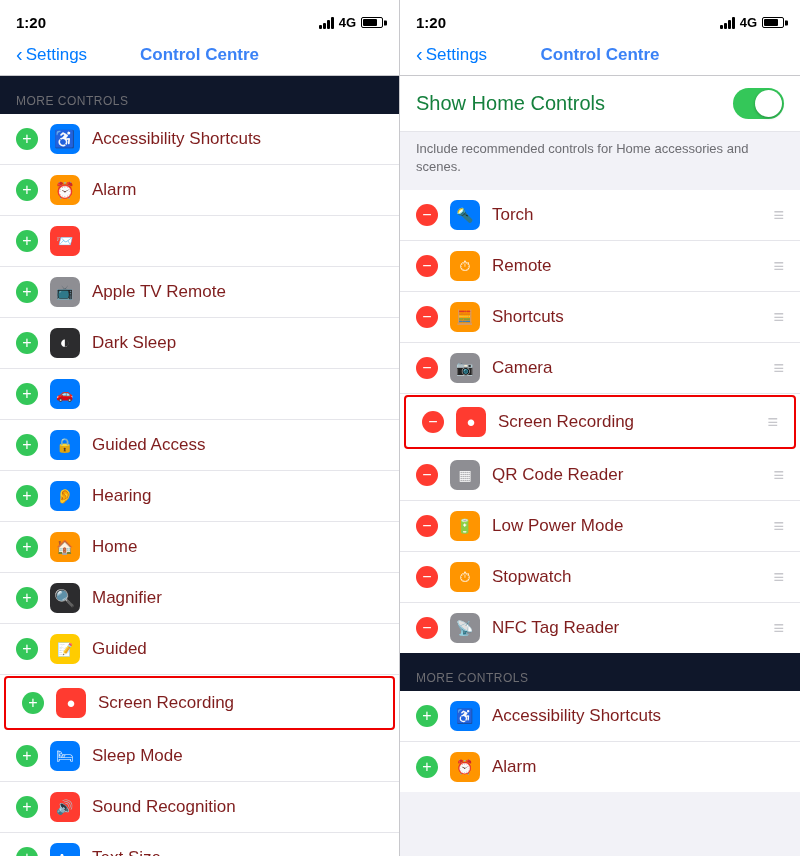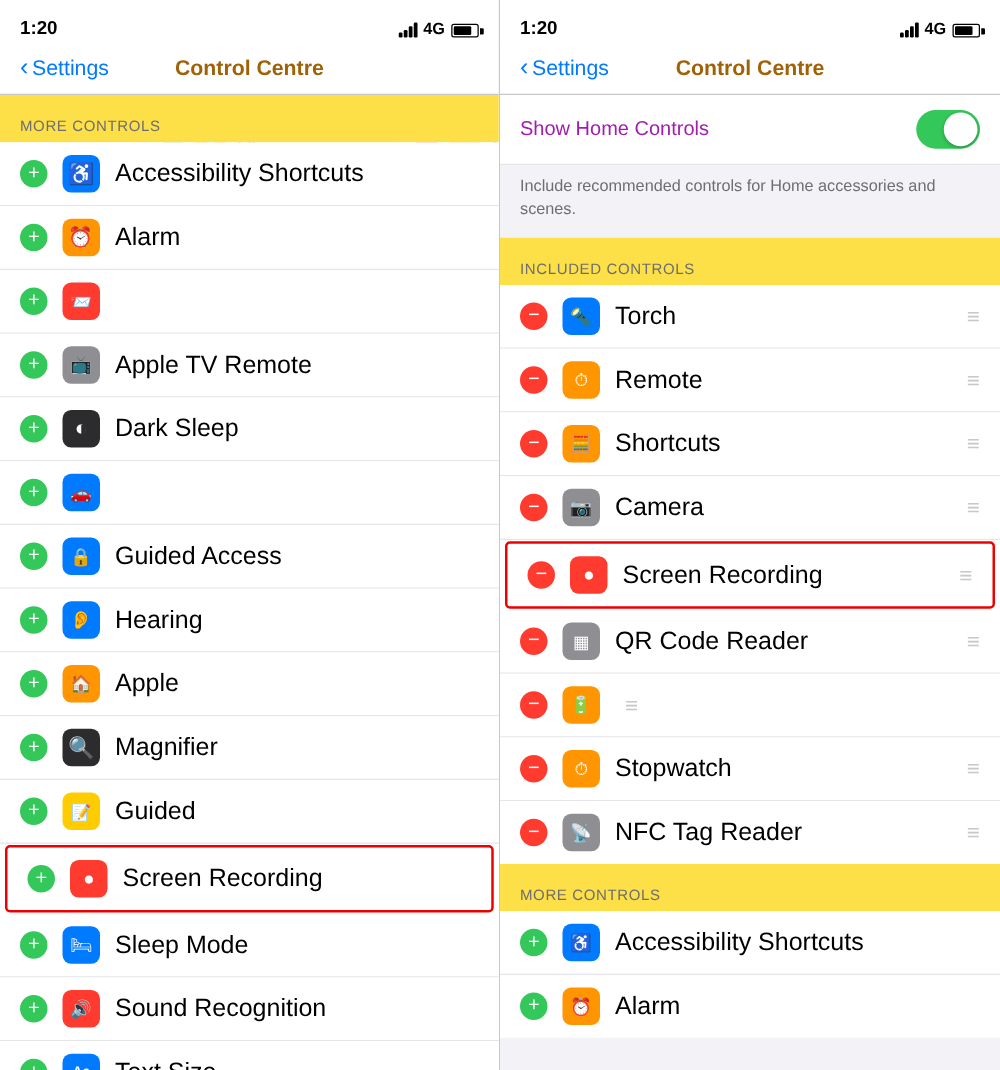--- a/index.html
+++ b/index.html
@@ -24,21 +24,21 @@
       background: #fff;
       padding: 14px 16px 6px;
       display: flex;
       justify-content: space-between;
       align-items: center;
       font-size: 15px;
       font-weight: 600;
     }
     .status-right {
       display: flex;
-      align-items: flex-end;
+      align-items: center;
       gap: 5px;
       font-size: 13px;
       font-weight: 600;
     }
     .signal-bars {
       display: flex;
       align-items: flex-end;
       gap: 1px;
       height: 12px;
     }
@@ -93,31 +93,31 @@
     .back-chevron {
       font-size: 20px;
       line-height: 1;
       margin-top: -2px;
     }
     .nav-title {
       flex: 1;
       text-align: center;
       font-size: 17px;
       font-weight: 600;
-      color: #a16207;
+      color: #3b82f6;
     }
     .nav-spacer { min-width: 80px; }
     .section-header {
       padding: 18px 16px 6px;
       font-size: 12px;
       font-weight: 500;
       color: #6d6d72;
       letter-spacing: 0.5px;
       text-transform: uppercase;
-      background: #fde047;
+      background: #0f172a;
     }
     .list-container {
       flex: 1;
       overflow-y: auto;
       overflow-x: hidden;
     }
     .list-container::-webkit-scrollbar { display: none; }
     .list-group {
       background: #fff;
       margin-bottom: 0;
@@ -174,22 +174,22 @@
       display: flex;
       align-items: center;
       justify-content: center;
       margin: 0 12px;
       flex-shrink: 0;
       font-size: 17px;
       color: #fff;
     }
     .item-label {
       flex: 1;
-      font-size: 20px;
-      color: #000000;
+      font-size: 17px;
+      color: #7f1d1d;
     }
     .drag-handle {
       color: #c7c7cc;
       font-size: 18px;
       margin-left: 8px;
       cursor: grab;
     }
     
     .bg-blue { background: #007aff; }
     .bg-orange { background: #ff9500; }
@@ -208,22 +208,22 @@
     }
     .toggle-row {
       background: #fff;
       padding: 12px 16px;
       display: flex;
       align-items: center;
       border-bottom: 1px solid #e5e5ea;
     }
     .toggle-label {
       flex: 1;
-      font-size: 16px;
-      color: #a21caf;
+      font-size: 20px;
+      color: #15803d;
     }
     .toggle {
       width: 51px;
       height: 31px;
       background: #34c759;
       border-radius: 16px;
       position: relative;
       cursor: pointer;
     }
     .toggle-thumb {
@@ -320,21 +320,21 @@
 
       <div class="list-item">
         <div class="add-btn"></div>
         <div class="item-icon bg-blue" style="font-size:14px;">👂</div>
         <span class="item-label">Hearing</span>
       </div>
 
       <div class="list-item">
         <div class="add-btn"></div>
         <div class="item-icon bg-orange" style="font-size:14px;">🏠</div>
-        <span class="item-label">Apple</span>
+        <span class="item-label">Home</span>
       </div>
 
       <div class="list-item">
         <div class="add-btn"></div>
         <div class="item-icon" style="background:#2c2c2e;">🔍</div>
         <span class="item-label">Magnifier</span>
       </div>
 
       <div class="list-item">
         <div class="add-btn"></div>
@@ -399,21 +399,20 @@
   <div class="toggle-row">
     <span class="toggle-label">Show Home Controls</span>
     <div class="toggle">
       <div class="toggle-thumb"></div>
     </div>
   </div>
   <div class="toggle-description">Include recommended controls for Home accessories and scenes.</div>
 
   <div class="list-container">
 
-    <div class="section-header">INCLUDED CONTROLS</div>
 
     <div class="list-group">
 
       <div class="list-item">
         <div class="remove-btn"></div>
         <div class="item-icon bg-blue" style="font-size:14px;">🔦</div>
         <span class="item-label">Torch</span>
         <span class="drag-handle">≡</span>
       </div>
 
@@ -448,20 +447,21 @@
       <div class="list-item">
         <div class="remove-btn"></div>
         <div class="item-icon bg-gray" style="font-size:14px;">▦</div>
         <span class="item-label">QR Code Reader</span>
         <span class="drag-handle">≡</span>
       </div>
 
       <div class="list-item">
         <div class="remove-btn"></div>
         <div class="item-icon bg-orange" style="font-size:14px;">🔋</div>
+        <span class="item-label">Low Power Mode</span>
         <span class="drag-handle">≡</span>
       </div>
 
       <div class="list-item">
         <div class="remove-btn"></div>
         <div class="item-icon bg-orange" style="font-size:14px;">⏱</div>
         <span class="item-label">Stopwatch</span>
         <span class="drag-handle">≡</span>
       </div>
 

